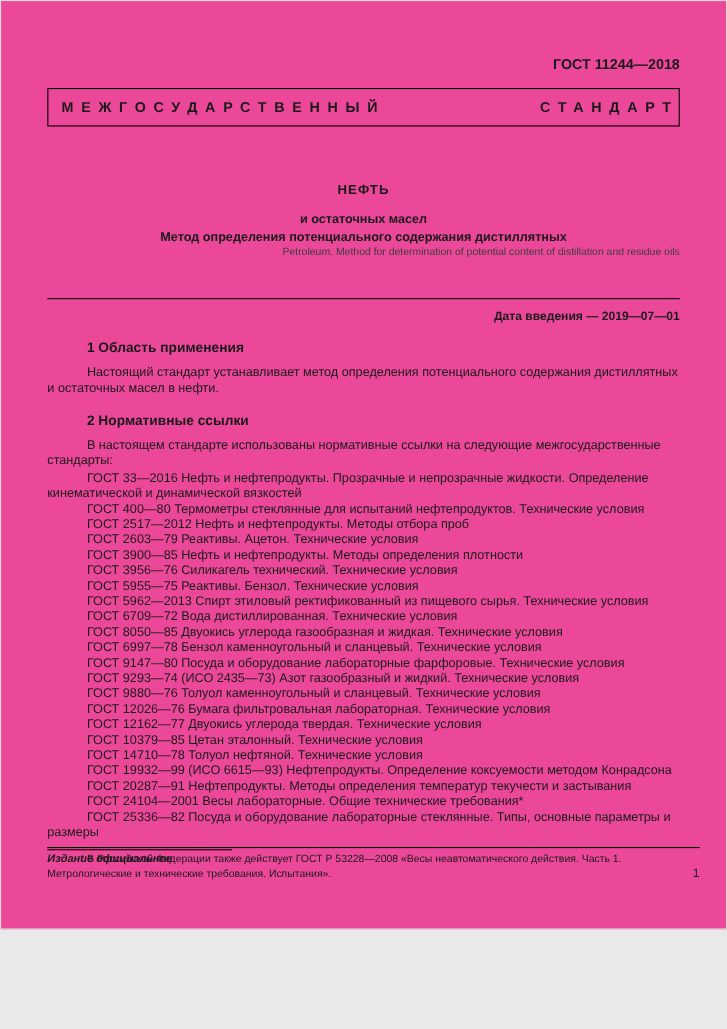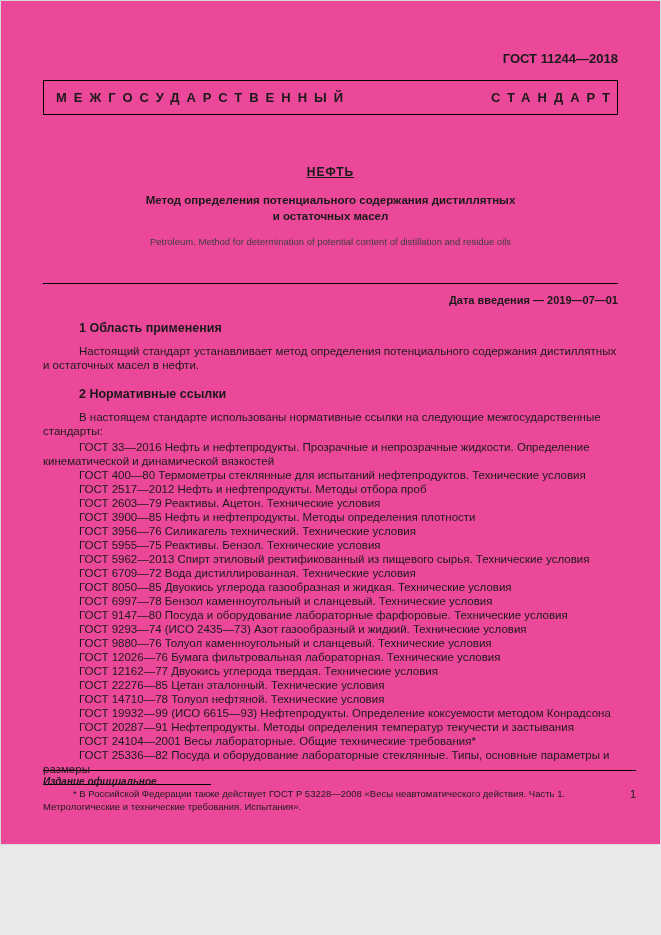--- a/index.html
+++ b/index.html
@@ -35,32 +35,30 @@
     letter-spacing: 7px;
     white-space: nowrap;
   }
 
   .subject {
     margin-top: 50px;
     text-align: center;
     font-weight: bold;
     font-size: 12px;
     letter-spacing: 1px;
-    text-decoration: underline;
   }
   .doc-title {
     margin-top: 13px;
     text-align: center;
     font-weight: bold;
     font-size: 11.5px;
     line-height: 16px;
   }
   .doc-title-en {
-    margin-top: 12px;
-    text-align: center;
+    text-align: right;
     font-size: 9.5px;
     color: #3d3d3d;
   }
 
   .title-rule {
     margin-top: 36px;
     border: none;
     border-top: 1.5px solid #000;
   }
   .date-note {
@@ -132,22 +130,22 @@
     <div class="doc-number">ГОСТ 11244—2018</div>
 
     <div class="banner">
       <span>МЕЖГОСУДАРСТВЕННЫЙ</span>
       <span>СТАНДАРТ</span>
     </div>
 
     <div class="subject">НЕФТЬ</div>
 
     <div class="doc-title">
+      <div>и остаточных масел</div>
       <div>Метод определения потенциального содержания дистиллятных</div>
-      <div>и остаточных масел</div>
     </div>
 
     <div class="doc-title-en">Petroleum. Method for determination of potential content of distillation and residue oils</div>
 
     <hr class="title-rule">
 
     <div class="date-note">Дата введения — 2019—07—01</div>
 
     <div class="section-heading">1 Область применения</div>
     <p class="para">Настоящий стандарт устанавливает метод определения потенциального содержания дистиллятных и остаточных масел в нефти.</p>
@@ -165,21 +163,21 @@
       <p class="ref">ГОСТ 5955—75 Реактивы. Бензол. Технические условия</p>
       <p class="ref">ГОСТ 5962—2013 Спирт этиловый ректификованный из пищевого сырья. Технические условия</p>
       <p class="ref">ГОСТ 6709—72 Вода дистиллированная. Технические условия</p>
       <p class="ref">ГОСТ 8050—85 Двуокись углерода газообразная и жидкая. Технические условия</p>
       <p class="ref">ГОСТ 6997—78 Бензол каменноугольный и сланцевый. Технические условия</p>
       <p class="ref">ГОСТ 9147—80 Посуда и оборудование лабораторные фарфоровые. Технические условия</p>
       <p class="ref">ГОСТ 9293—74 (ИСО 2435—73) Азот газообразный и жидкий. Технические условия</p>
       <p class="ref">ГОСТ 9880—76 Толуол каменноугольный и сланцевый. Технические условия</p>
       <p class="ref">ГОСТ 12026—76 Бумага фильтровальная лабораторная. Технические условия</p>
       <p class="ref">ГОСТ 12162—77 Двуокись углерода твердая. Технические условия</p>
-      <p class="ref">ГОСТ 22276—85 Цетан эталонный. Технические условия</p>
+      <p class="ref">ГОСТ 10379—85 Цетан эталонный. Технические условия</p>
       <p class="ref">ГОСТ 14710—78 Толуол нефтяной. Технические условия</p>
       <p class="ref">ГОСТ 19932—99 (ИСО 6615—93) Нефтепродукты. Определение коксуемости методом Конрадсона</p>
       <p class="ref">ГОСТ 20287—91 Нефтепродукты. Методы определения температур текучести и застывания</p>
       <p class="ref">ГОСТ 24104—2001 Весы лабораторные. Общие технические требования*</p>
       <p class="ref">ГОСТ 25336—82 Посуда и оборудование лабораторные стеклянные. Типы, основные параметры и размеры</p>
     </div>
 
     <div class="footnote-block">
       <hr class="footnote-rule">
       <p class="footnote">* В Российской Федерации также действует ГОСТ Р 53228—2008 «Весы неавтоматического действия. Часть 1. Метрологические и технические требования. Испытания».</p>

